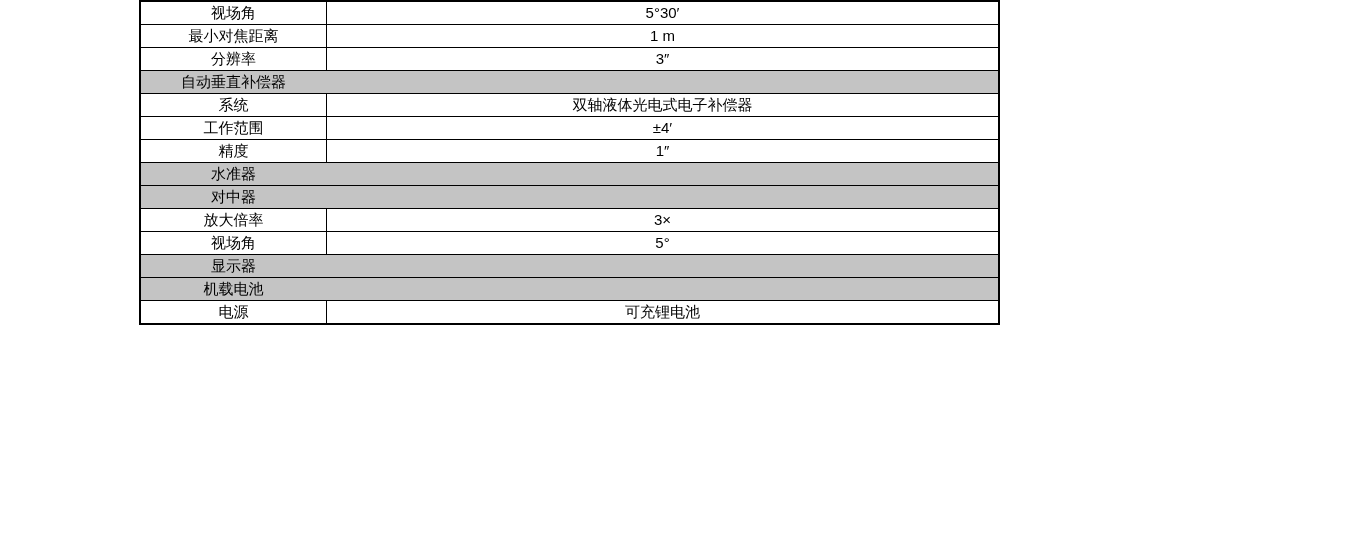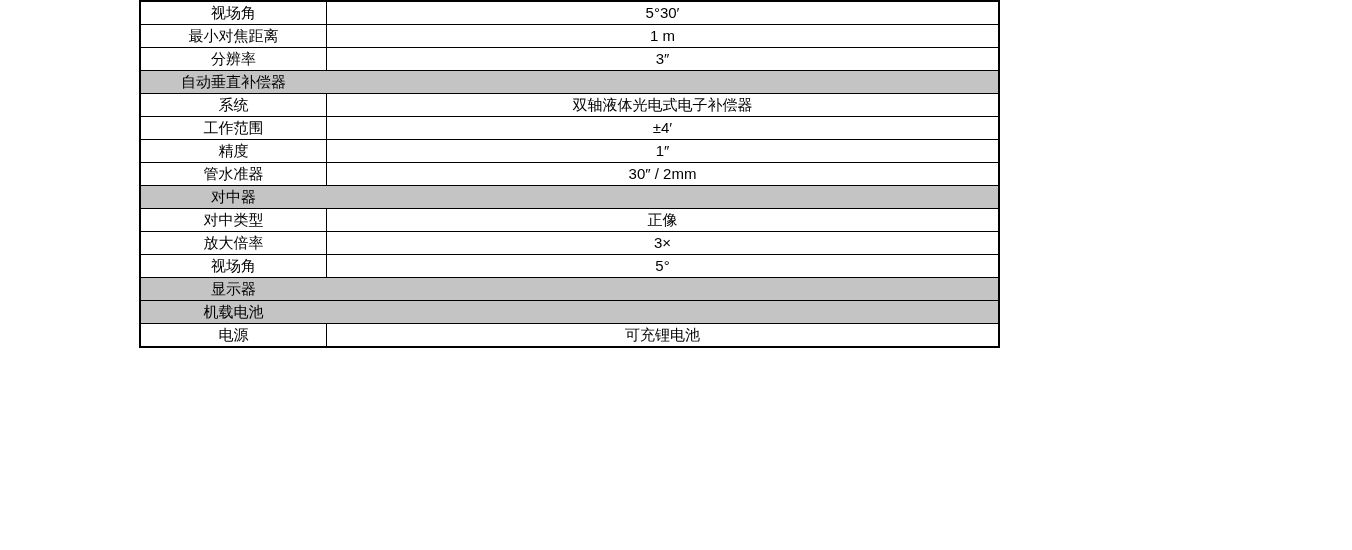--- a/index.html
+++ b/index.html
@@ -83,31 +83,28 @@
         </tr>
         <tr>
           <td class="label-cell">工作范围</td>
           <td class="value-cell">±4′</td>
         </tr>
         <tr>
           <td class="label-cell">精度</td>
           <td class="value-cell">1″</td>
         </tr>
         <tr>
-          <td class="label-cell">管水准器</td>
-          <td class="value-cell">30″ / 2mm</td>
+          <td colspan="2" class="section-cell">
+            <div class="section-inner">水准器</div>
+          </td>
         </tr>
         <tr>
           <td colspan="2" class="section-cell">
             <div class="section-inner">对中器</div>
           </td>
-        </tr>
-        <tr>
-          <td class="label-cell">对中类型</td>
-          <td class="value-cell">正像</td>
         </tr>
         <tr>
           <td class="label-cell">放大倍率</td>
           <td class="value-cell">3×</td>
         </tr>
         <tr>
           <td class="label-cell">视场角</td>
           <td class="value-cell">5°</td>
         </tr>
         <tr>

